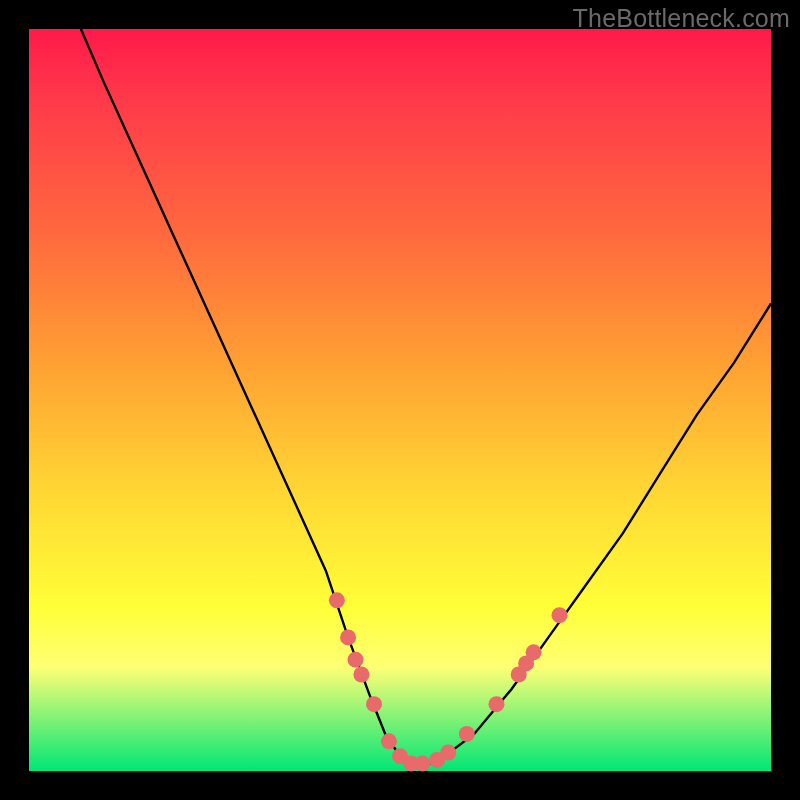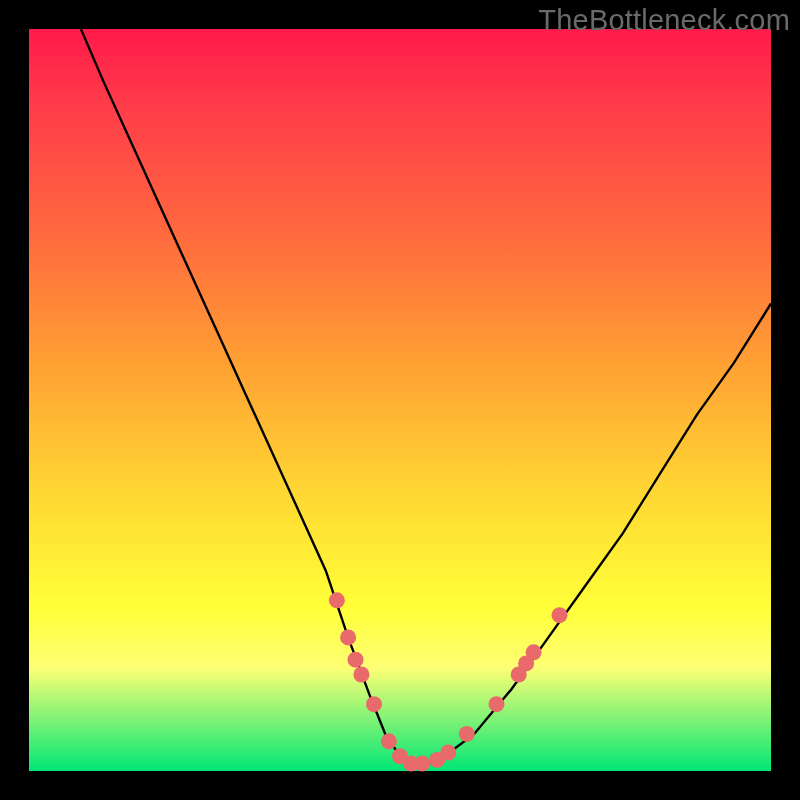--- a/index.html
+++ b/index.html
@@ -26,21 +26,21 @@
       #ffff38 78%,
       #ffff75 86%,
       #00e676 100%
     );
   }
   .attribution {
     position: absolute;
     top: 4px;
     right: 10px;
     color: #6a6a6a;
-    font-size: 29px;
+    font-size: 25px;
     font-weight: 500;
     letter-spacing: 0.2px;
     margin-left: 6px;
   }
   svg.curve {
     position: absolute;
     left: 0;
     top: 0;
     width: 742px;
     height: 742px;

